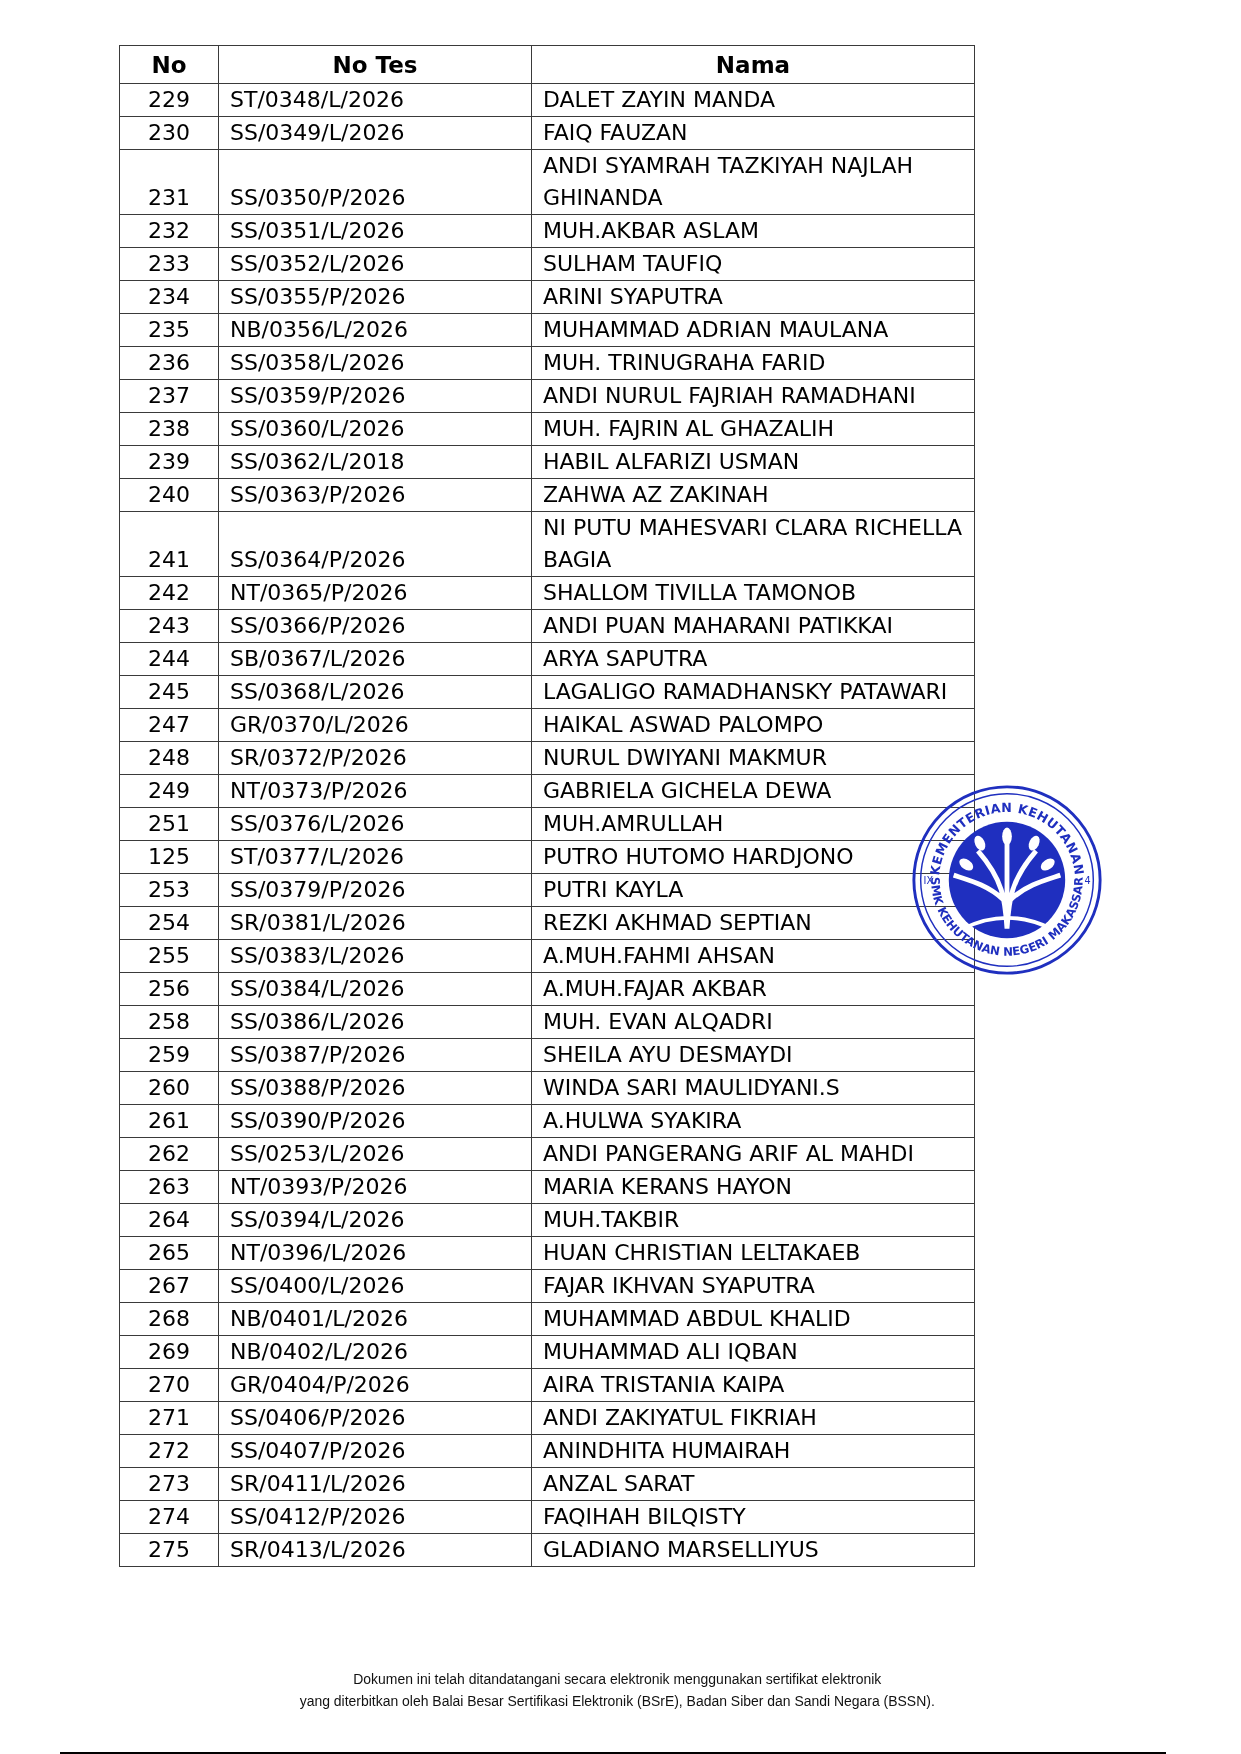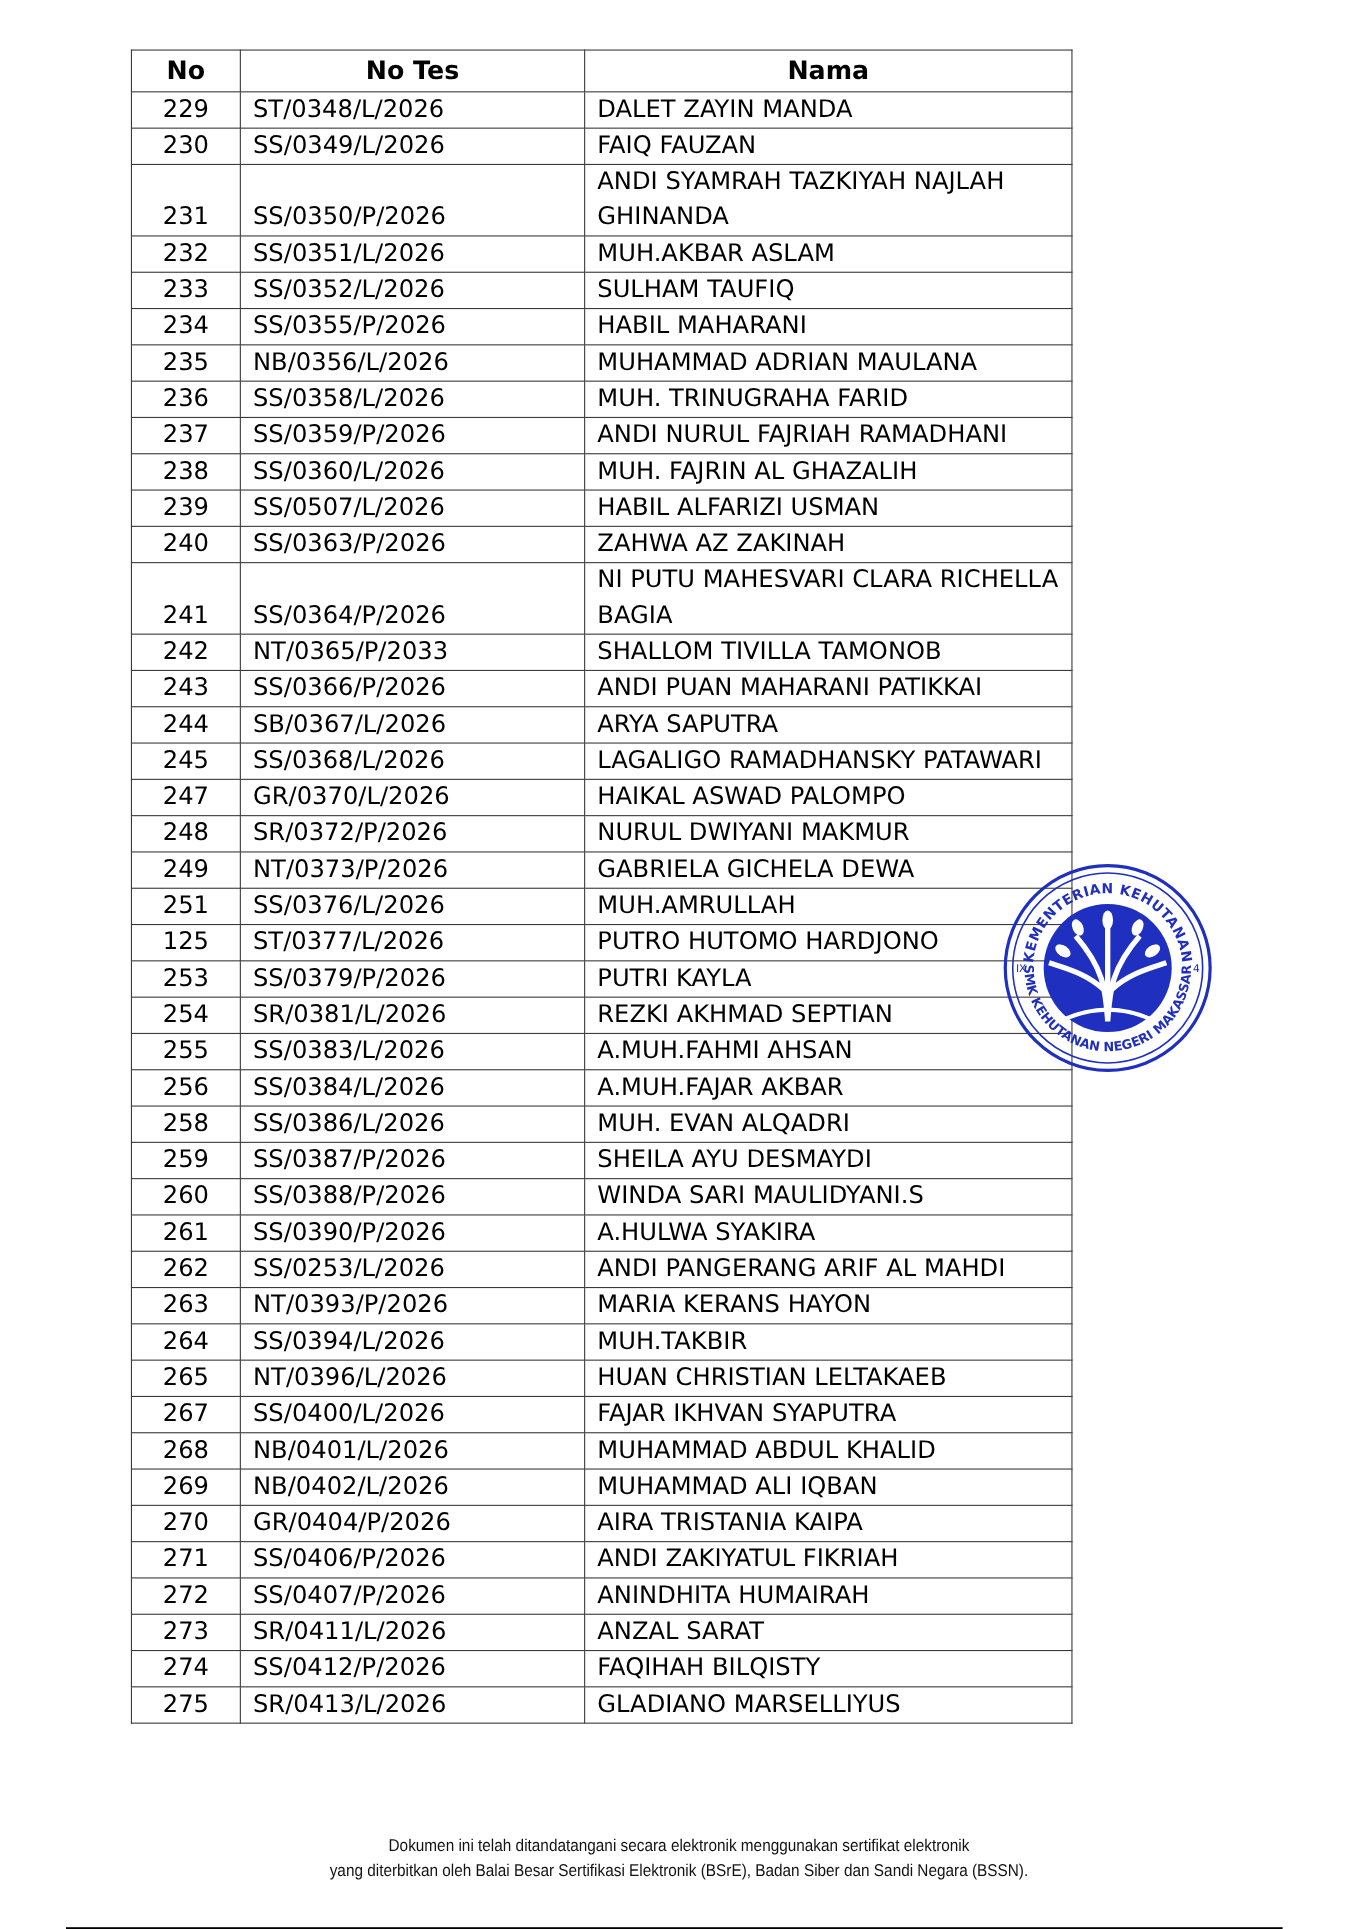--- a/index.html
+++ b/index.html
@@ -62,21 +62,21 @@
           <td class="nama">MUH.AKBAR ASLAM</td>
         </tr>
         <tr>
           <td class="no">233</td>
           <td class="tes">SS/0352/L/2026</td>
           <td class="nama">SULHAM TAUFIQ</td>
         </tr>
         <tr>
           <td class="no">234</td>
           <td class="tes">SS/0355/P/2026</td>
-          <td class="nama">HABIL MAHARANI</td>
+          <td class="nama">ARINI SYAPUTRA</td>
         </tr>
         <tr>
           <td class="no">235</td>
           <td class="tes">NB/0356/L/2026</td>
           <td class="nama">MUHAMMAD ADRIAN MAULANA</td>
         </tr>
         <tr>
           <td class="no">236</td>
           <td class="tes">SS/0358/L/2026</td>
           <td class="nama">MUH. TRINUGRAHA FARID</td>
@@ -86,36 +86,36 @@
           <td class="tes">SS/0359/P/2026</td>
           <td class="nama">ANDI NURUL FAJRIAH RAMADHANI</td>
         </tr>
         <tr>
           <td class="no">238</td>
           <td class="tes">SS/0360/L/2026</td>
           <td class="nama">MUH. FAJRIN AL GHAZALIH</td>
         </tr>
         <tr>
           <td class="no">239</td>
-          <td class="tes">SS/0507/L/2026</td>
+          <td class="tes">SS/0362/L/2018</td>
           <td class="nama">HABIL ALFARIZI USMAN</td>
         </tr>
         <tr>
           <td class="no">240</td>
           <td class="tes">SS/0363/P/2026</td>
           <td class="nama">ZAHWA AZ ZAKINAH</td>
         </tr>
         <tr class="tall">
           <td class="no">241</td>
           <td class="tes">SS/0364/P/2026</td>
           <td class="nama">NI PUTU MAHESVARI CLARA RICHELLA BAGIA</td>
         </tr>
         <tr>
           <td class="no">242</td>
-          <td class="tes">NT/0365/P/2033</td>
+          <td class="tes">NT/0365/P/2026</td>
           <td class="nama">SHALLOM TIVILLA TAMONOB</td>
         </tr>
         <tr>
           <td class="no">243</td>
           <td class="tes">SS/0366/P/2026</td>
           <td class="nama">ANDI PUAN MAHARANI PATIKKAI</td>
         </tr>
         <tr>
           <td class="no">244</td>
           <td class="tes">SB/0367/L/2026</td>

